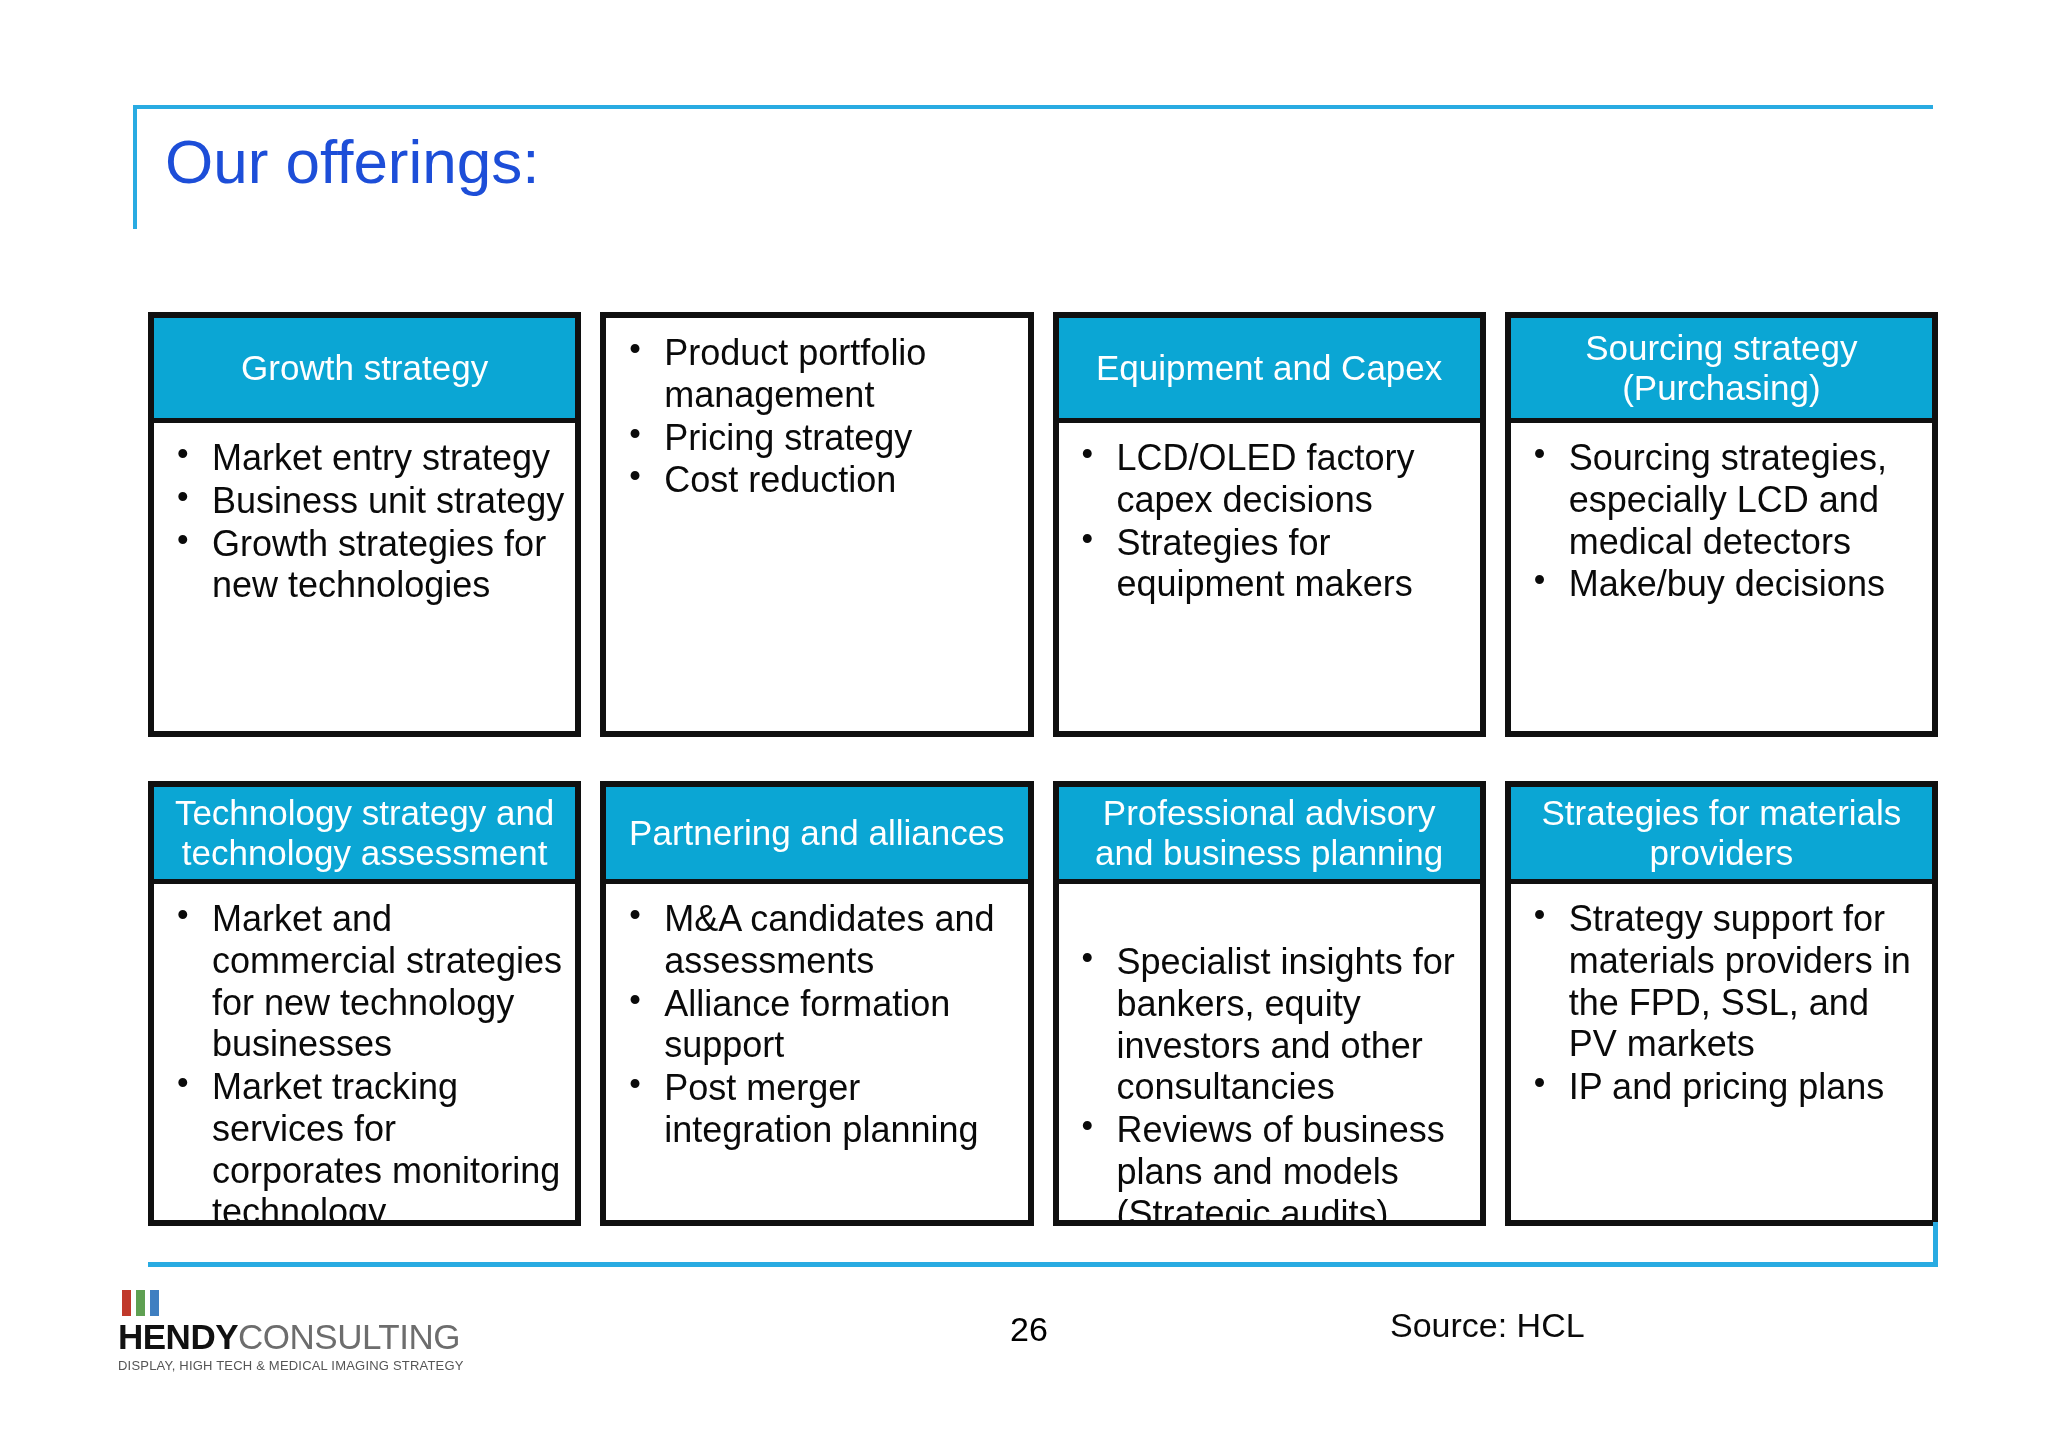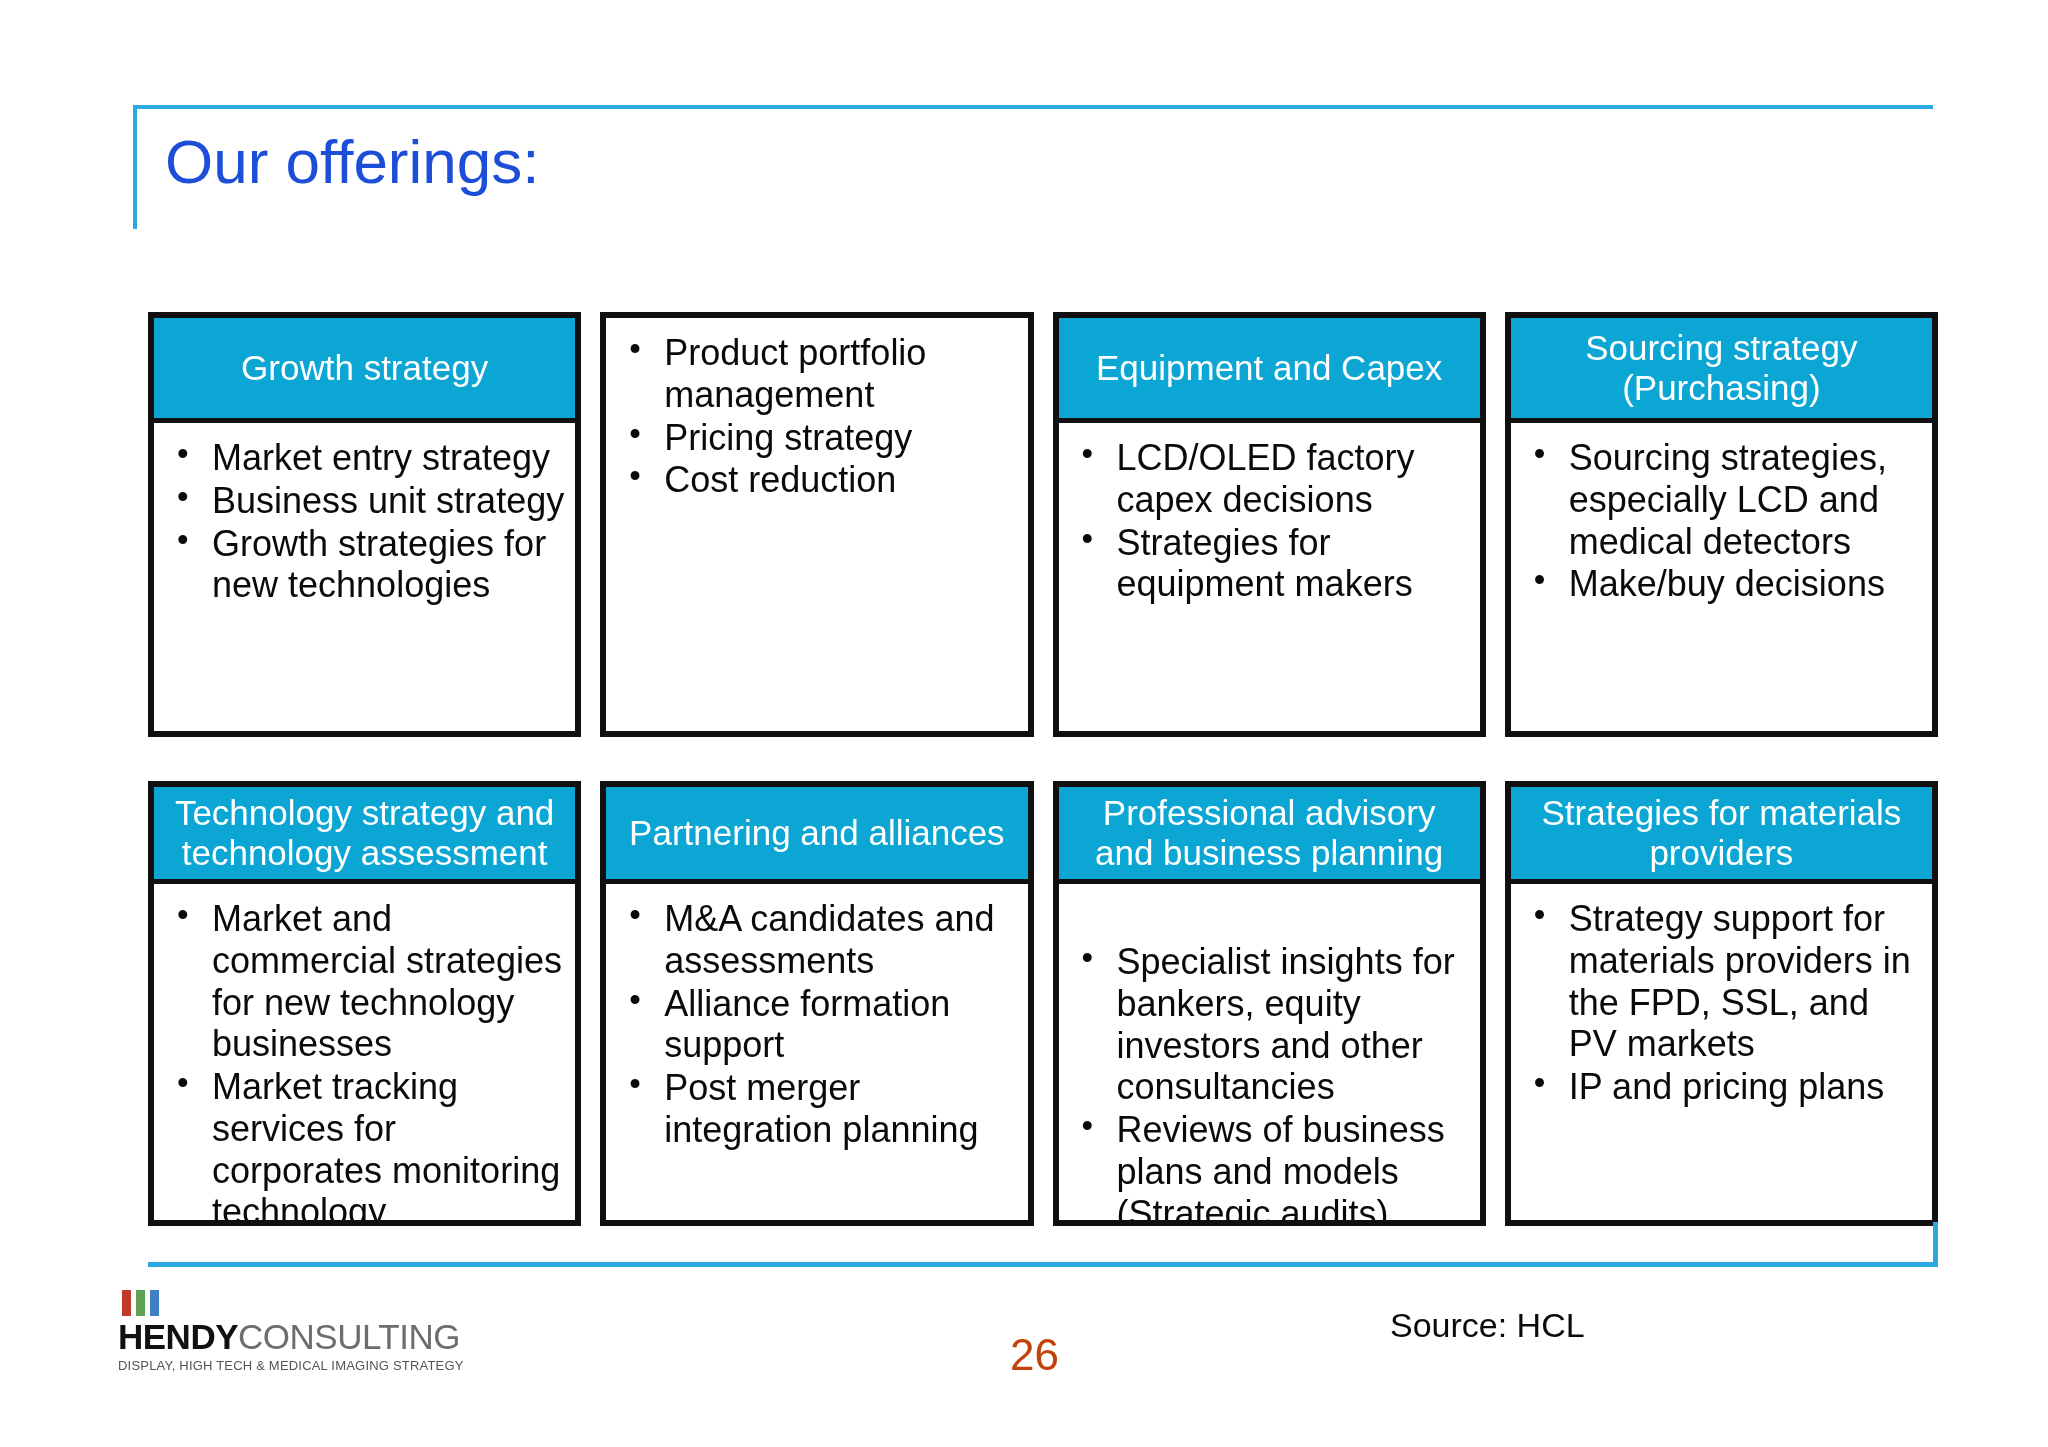--- a/index.html
+++ b/index.html
@@ -167,23 +167,22 @@
     letter-spacing: 0.2px;
     color: #555555;
     margin-top: 4px;
     white-space: nowrap;
   }
 
   #page-number {
     position: absolute;
     left: 1010px;
     top: 1310px;
-    font-size: 44px;
-    color: #c2410c;
-    margin-top: 20px;
+    font-size: 34px;
+    color: #000000;
   }
   #source-note {
     position: absolute;
     left: 1390px;
     top: 1306px;
     font-size: 34px;
     color: #0a0a0a;
     white-space: nowrap;
   }
 </style>

